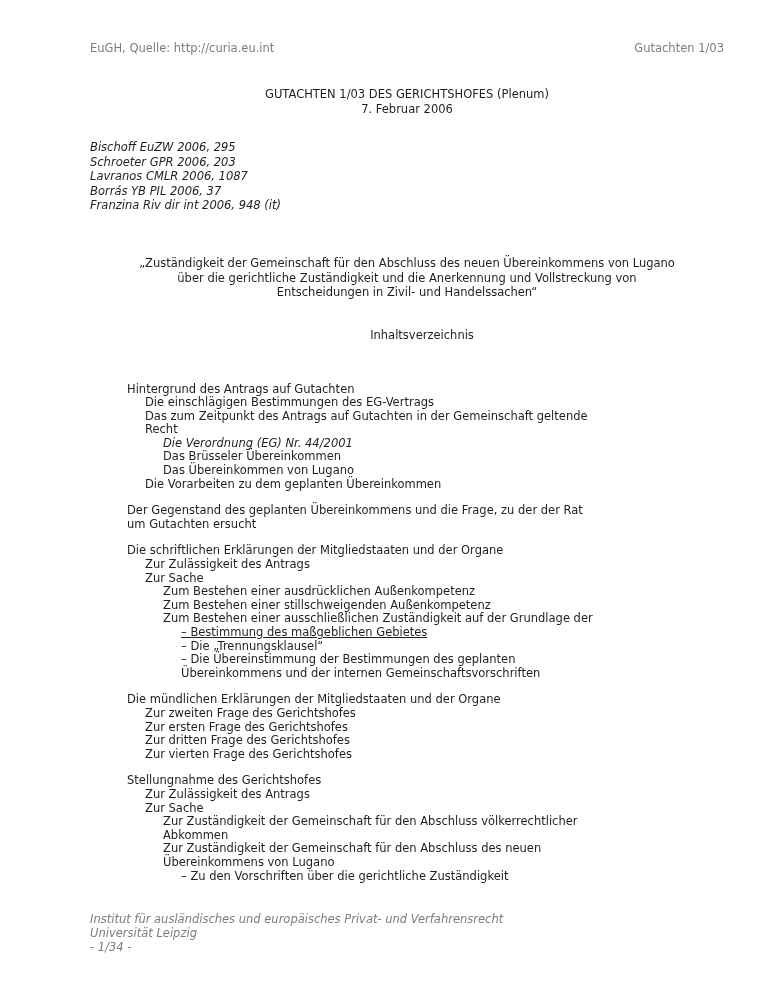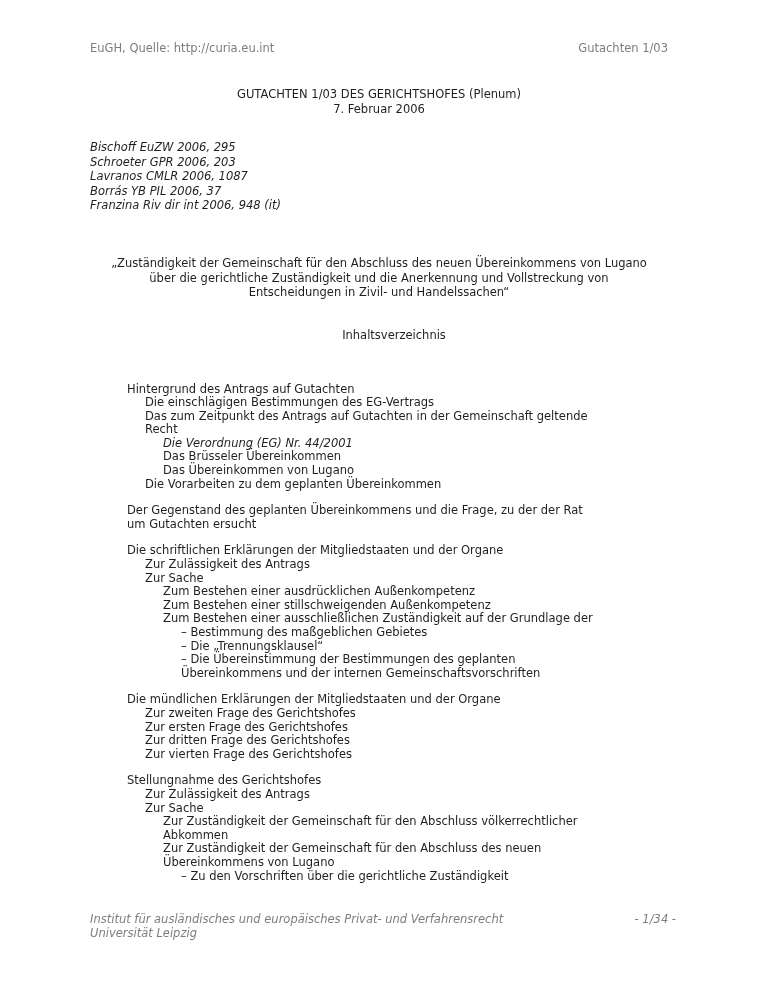--- a/index.html
+++ b/index.html
@@ -6,21 +6,21 @@
     margin: 0;
     padding: 0;
     background: #ffffff;
   }
   .page {
     position: relative;
     width: 768px;
     height: 994px;
     background: #ffffff;
     box-sizing: border-box;
-    padding: 41px 100px 0 90px;
+    padding: 41px 44px 0 90px;
     font-family: "DejaVu Sans", sans-serif;
     font-size: 11.5px;
     color: #1f1f1f;
     overflow: hidden;
   }
   
   .doc-header {
     display: flex;
     justify-content: space-between;
     align-items: flex-start;
@@ -169,21 +169,21 @@
         </div>
         <div class="toc-entry" style="padding-left: 36px;">
           <div>Zum Bestehen einer ausdrücklichen Außenkompetenz</div>
         </div>
         <div class="toc-entry" style="padding-left: 36px;">
           <div>Zum Bestehen einer stillschweigenden Außenkompetenz</div>
         </div>
         <div class="toc-entry" style="padding-left: 36px;">
           <div>Zum Bestehen einer ausschließlichen Zuständigkeit auf der Grundlage der</div>
         </div>
-        <div class="toc-entry" style="padding-left: 54px;">
+        <div class="toc-entry" style="padding-left: 54px; text-decoration: underline;">
           <div>– Bestimmung des maßgeblichen Gebietes</div>
         </div>
         <div class="toc-entry" style="padding-left: 54px;">
           <div>– Die „Trennungsklausel“</div>
         </div>
         <div class="toc-entry" style="padding-left: 54px;">
           <div>– Die Übereinstimmung der Bestimmungen des geplanten</div>
           <div>Übereinkommens und der internen Gemeinschaftsvorschriften</div>
         </div>
       </div>
@@ -221,21 +221,21 @@
         <div class="toc-entry" style="padding-left: 36px;">
           <div>Zur Zuständigkeit der Gemeinschaft für den Abschluss des neuen</div>
           <div>Übereinkommens von Lugano</div>
         </div>
         <div class="toc-entry" style="padding-left: 54px;">
           <div>– Zu den Vorschriften über die gerichtliche Zuständigkeit</div>
         </div>
       </div>
     </div>
 
-  <div class="doc-footer" style="color: rgb(125, 125, 125);">
+  <div class="doc-footer" style="color: rgb(125, 125, 125); flex-direction: column;">
     <div>
       <div>Institut für ausländisches und europäisches Privat- und Verfahrensrecht</div>
       <div>Universität Leipzig</div>
     </div>
     <div>- 1/34 -</div>
   </div>
 
 </div>
 
 </body></html>

